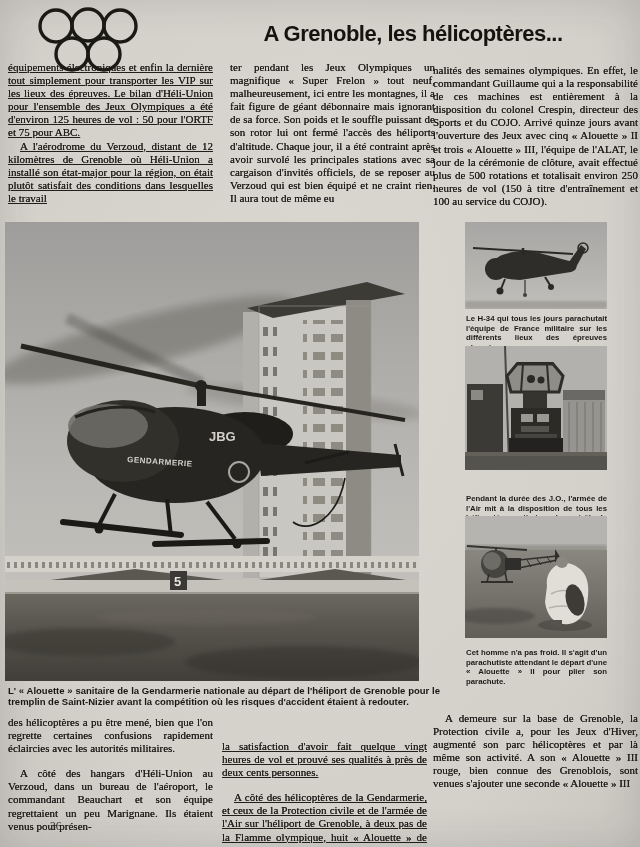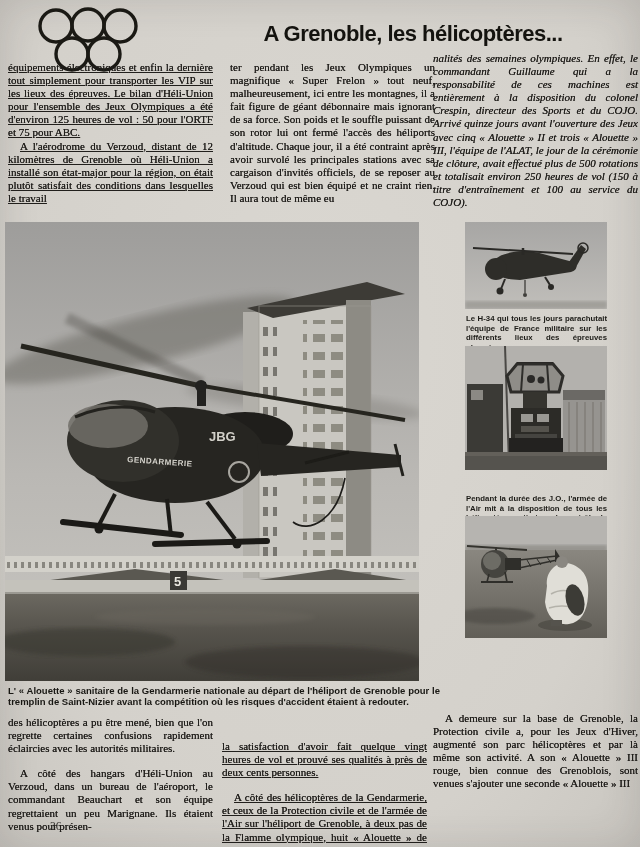--- a/index.html
+++ b/index.html
@@ -57,21 +57,21 @@
 
   <h1 class="abs headline">A Grenoble, les hélicoptères...</h1>
 
   <div class="abs body-col" style="left:8px;top:61px;text-decoration:underline;">
     <p>équipements électroniques et enfin la dernière tout simplement pour transporter les VIP sur les lieux des épreuves. Le bilan d'Héli-Union pour l'ensemble des Jeux Olympiques a été d'environ 125 heures de vol : 50 pour l'ORTF et 75 pour ABC.</p>
     <p class="indent">A l'aérodrome du Verzoud, distant de 12 kilomètres de Grenoble où Héli-Union a installé son état-major pour la région, on était plutôt satisfait des conditions dans lesquelles le travail</p>
   </div>
   <div class="abs body-col" style="left:230px;top:61px;">
     <p>ter pendant les Jeux Olympiques un magnifique « Super Frelon » tout neuf, malheureusement, ici entre les montagnes, il a fait figure de géant débonnaire mais ignorant de sa force. Son poids et le souffle puissant de son rotor lui ont fermé l'accès des héliports d'altitude. Chaque jour, il a été contraint après avoir survolé les principales stations avec sa cargaison d'invités officiels, de se reposer au Verzoud qui est bien équipé et ne craint rien. Il aura tout de même eu</p>
   </div>
-  <div class="abs body-col" style="left:433px;top:52px;font-style:italic;">
+  <div class="abs body-col" style="left:433px;top:64px;">
     <p>nalités des semaines olympiques. En effet, le commandant Guillaume qui a la responsabilité de ces machines est entièrement à la disposition du colonel Crespin, directeur des Sports et du COJO. Arrivé quinze jours avant l'ouverture des Jeux avec cinq « Alouette » II et trois « Alouette » III, l'équipe de l'ALAT, le jour de la cérémonie de clôture, avait effectué plus de 500 rotations et totalisait environ 250 heures de vol (150 à titre d'entraînement et 100 au service du COJO).</p>
   </div>
 
   <svg class="abs photo" style="left:5px;top:222px;" width="414" height="459" viewBox="0 0 414 459">
     <defs>
       <linearGradient id="sky" x1="0" y1="0" x2="0" y2="1">
         <stop offset="0" stop-color="#9e9d9b"></stop>
           <stop offset="0.55" stop-color="#bab8b4"></stop>
           <stop offset="1" stop-color="#c8c6c1"></stop>
       </linearGradient>
@@ -252,20 +252,21 @@
     </g>
     <g>
       <ellipse cx="100" cy="109" rx="27" ry="6" fill="#46443e" opacity="0.6"></ellipse>
       <path d="M 82 70 C 80 52 96 44 106 48 C 118 52 125 62 123 80 C 122 96 116 106 104 108 C 90 110 82 100 80 86 Z" fill="#e0ded7"></path>
       <circle cx="97" cy="46" r="6" fill="#8a8781"></circle>
       <path d="M 86 78 Q 96 72 108 76 M 84 92 Q 96 88 112 92" stroke="#b4b2aa" stroke-width="1.5" fill="none"></path>
       <ellipse cx="110" cy="84" rx="9" ry="16" fill="#3c3b36" transform="rotate(-14 110 84)"></ellipse>
       <rect x="86" y="104" width="11" height="6" fill="#55534d"></rect>
     </g>
   </svg>
+  <div class="abs mini-caption" style="top:648px;">Cet homme n'a pas froid. Il s'agit d'un parachutiste attendant le départ d'une « Alouette » II pour plier son parachute.</div>
 
   <div class="abs body-col" style="left:8px;top:716px;">
     <p>des hélicoptères a pu être mené, bien que l'on regrette certaines confusions rapidement éclaircies avec les autorités militaires.</p>
     <p class="indent gap">A côté des hangars d'Héli-Union au Verzoud, dans un bureau de l'aéroport, le commandant Beauchart et son équipe regrettaient un peu Marignane. Ils étaient venus pour présen-</p>
   </div>
   <div class="abs body-col" style="left:222px;top:740px;text-decoration:underline;">
     <p>la satisfaction d'avoir fait quelque vingt heures de vol et prouvé ses qualités à près de deux cents personnes.</p>
     <p class="indent gap">A côté des hélicoptères de la Gendarmerie, et ceux de la Protection civile et de l'armée de l'Air sur l'héliport de Grenoble, à deux pas de la Flamme olympique, huit « Alouette » de l'ALAT attendent le bon vouloir des person-</p>
   </div>
   <div class="abs body-col" style="left:433px;top:712px;">

